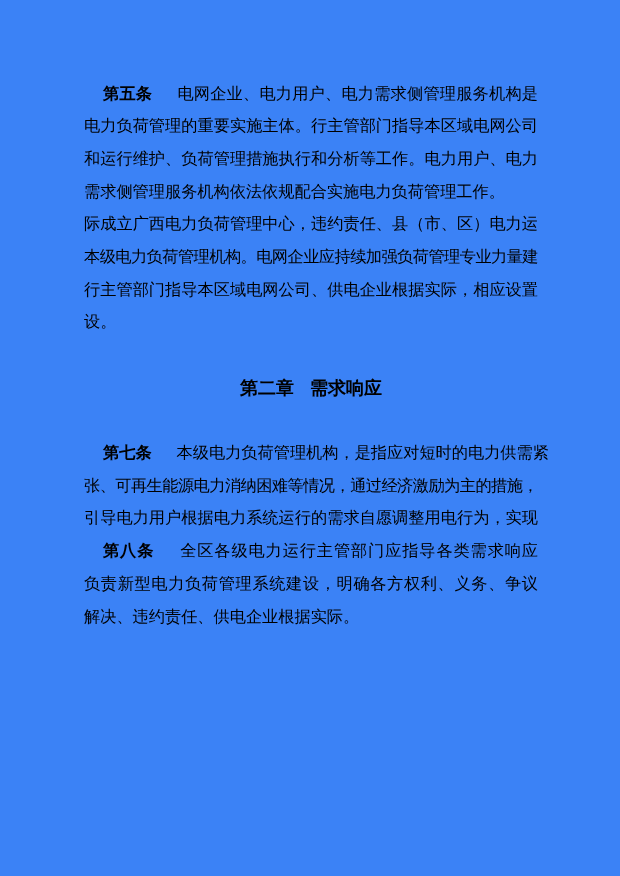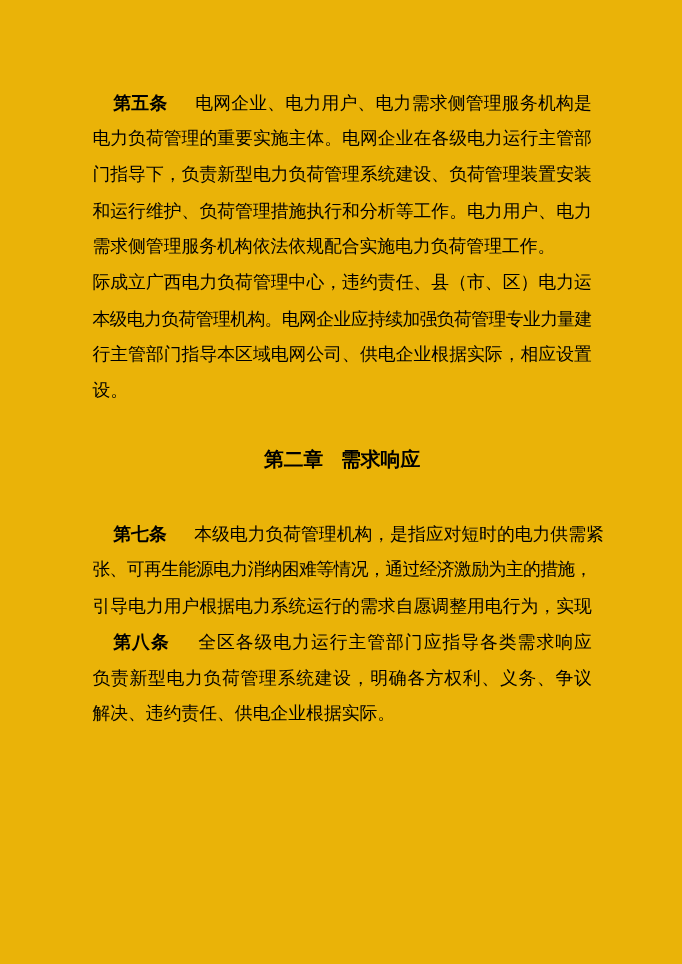--- a/index.html
+++ b/index.html
@@ -1,20 +1,20 @@
 <!DOCTYPE html>
 <html lang="zh"><head>
 <meta charset="utf-8">
 <style>
   html, body { margin: 0; padding: 0; background: #ffffff; }
   .page {
     position: relative;
     width: 620px;
     height: 876px;
-    background: #eab308;
+    background: #3b82f6;
     overflow: hidden;
     font-family: "Liberation Serif", "DejaVu Serif", serif;
     color: #000000;
   }
   .doc {
     padding: 77.5px 82px 0 84px;
   }
   .line {
     height: 32.7px;
     line-height: 32.7px;
@@ -28,32 +28,30 @@
   .line.last { text-align-last: left; }
   .clause-label { font-weight: bold; }
   .clause-gap { display: inline-block; width: 25px; }
   .line.chapter {
     margin: 32.7px 0;
     text-align: center;
     text-align-last: center;
     font-weight: bold;
     font-size: 18px;
     white-space: nowrap;
-    font-family: Liberation Mono, monospace;
   }
   .chapter-gap { display: inline-block; width: 16px; }
 </style>
 </head>
 <body>
 
 <div class="page">
   <div class="doc" id="doc-body">
       <div class="line first"><span class="clause-label">第五条</span><span class="clause-gap"></span><span>电网企业、电力用户、电力需求侧管理服务机构是</span></div>
-      <div class="line">电力负荷管理的重要实施主体。电网企业在各级电力运行主管部</div>
-      <div class="line">门指导下，负责新型电力负荷管理系统建设、负荷管理装置安装</div>
+      <div class="line">电力负荷管理的重要实施主体。行主管部门指导本区域电网公司</div>
       <div class="line">和运行维护、负荷管理措施执行和分析等工作。电力用户、电力</div>
       <div class="line last">需求侧管理服务机构依法依规配合实施电力负荷管理工作。</div>
       <div class="line">际成立广西电力负荷管理中心，违约责任、县（市、区）电力运</div>
       <div class="line" style="letter-spacing: -0.551724px;">本级电力负荷管理机构。电网企业应持续加强负荷管理专业力量建</div>
       <div class="line">行主管部门指导本区域电网公司、供电企业根据实际，相应设置</div>
       <div class="line last">设。</div>
       <div class="line chapter"><span>第二章</span><span class="chapter-gap"></span><span>需求响应</span></div>
       <div class="line first"><span class="clause-label">第七条</span><span class="clause-gap"></span><span>本级电力负荷管理机构，是指应对短时的电力供需紧</span></div>
       <div class="line" style="letter-spacing: -0.551724px;">张、可再生能源电力消纳困难等情况，通过经济激励为主的措施，</div>
       <div class="line">引导电力用户根据电力系统运行的需求自愿调整用电行为，实现</div>

